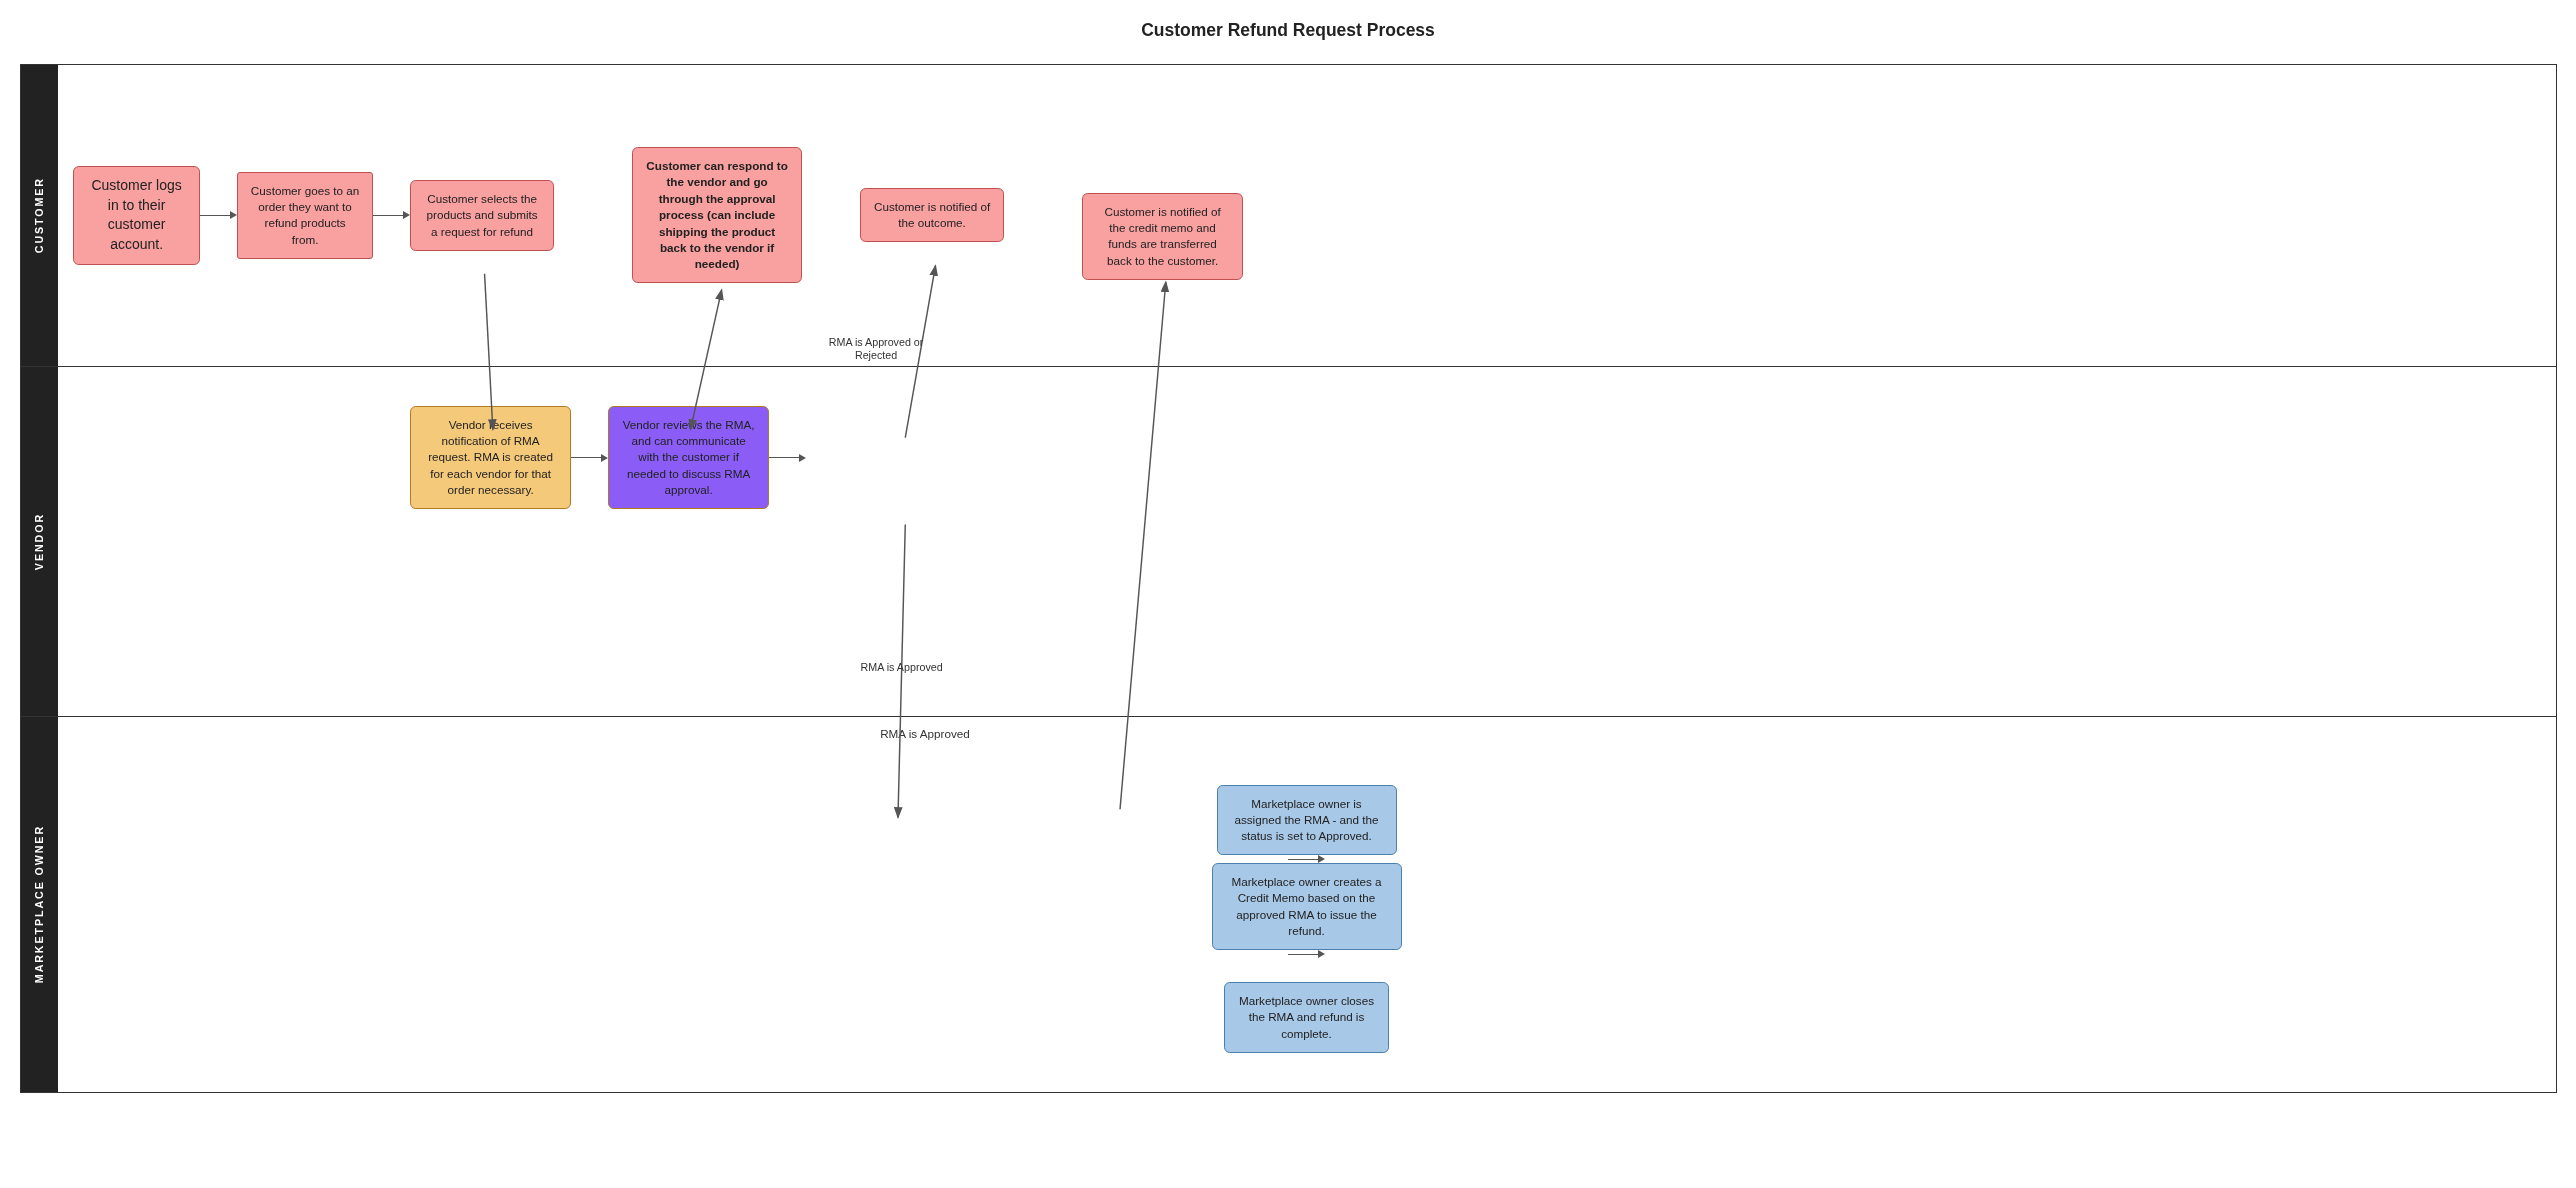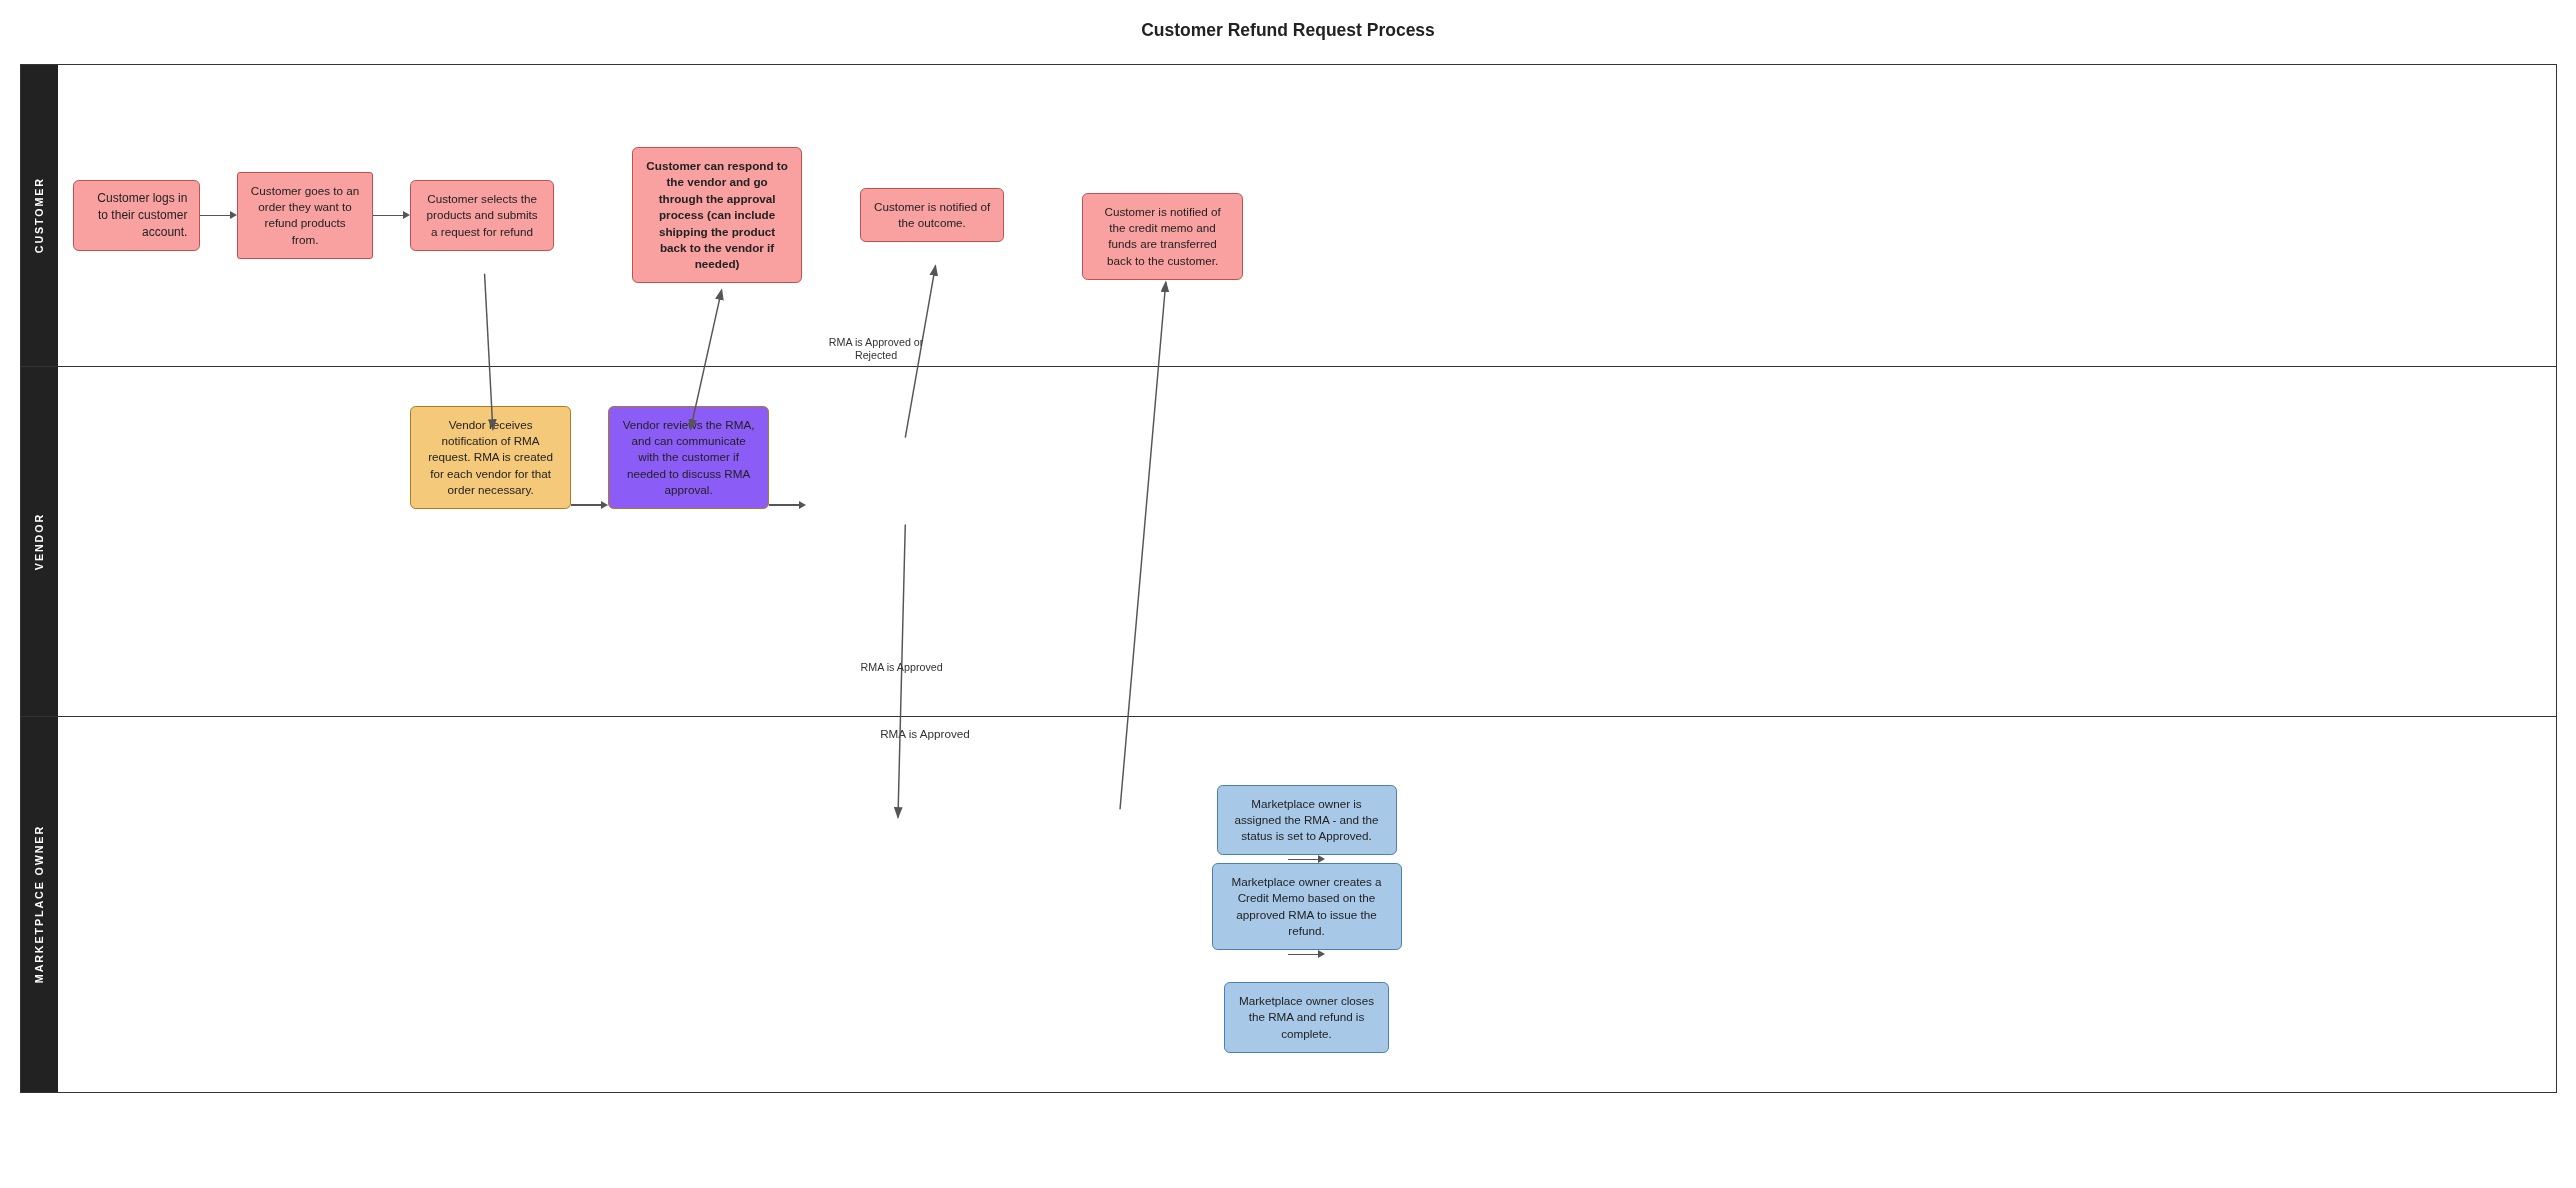--- a/index.html
+++ b/index.html
@@ -24,21 +24,21 @@
 
 <div style="border: 1.9px solid #333; width: 100%; position: relative; background: #fff;">
 
   <div style="display:flex; flex-direction:row; border-bottom: 1.9px solid #333; min-height: 302px;">
     <div style="width:37px; min-width:37px; background:#222; display:flex; align-items:center; justify-content:center;">
       <span style="color:#fff; font-size:10.7px; font-weight:bold; writing-mode:vertical-rl; text-orientation:mixed; transform:rotate(180deg); letter-spacing:1.9px; text-transform:uppercase; white-space:nowrap;">CUSTOMER</span>
     </div>
     <div style="flex:1; position:relative; padding: 27px 15.6px;">
       <div style="display:flex; flex-direction:row; align-items:center; gap:0; height:100%;">
 
-        <div style="background:#f9a0a0; border:1.5px solid #c05050; border-radius:5.8px; padding:9.7px 11.7px; text-align:right; font-size:12px; line-height:1.4; width:127px; min-width:127px;">
+        <div style="background:#f9a0a0; border:1.5px solid #c05050; border-radius:5.8px; padding:9.7px 11.7px; text-align:center; font-size:14px; line-height:1.4; width:127px; min-width:127px;">
           <span>Customer logs in to their customer account.</span>
         </div>
 
         <div style="display:flex;align-items:center;width:37px;flex-shrink:0;">
           <div style="height:1.5px;background:#555;flex:1;"></div>
           <div style="border-left:7.8px solid #555;border-top:4.9px solid transparent;border-bottom:4.9px solid transparent;"></div>
         </div>
 
         <div style="background:#f9a0a0; border:1.5px solid #c05050; border-radius:3px; padding:9.7px 11.7px; text-align:center; font-size:11.7px; line-height:1.4; width:136px; min-width:136px;">
           <span>Customer goes to an order they want to refund products from.</span>
@@ -80,21 +80,21 @@
         
       </svg>
     </div>
   </div>
 
   <div style="display:flex; flex-direction:row; border-bottom: 1.9px solid #333; min-height: 350px;">
     <div style="width:37px; min-width:37px; background:#222; display:flex; align-items:center; justify-content:center;">
       <span style="color:#fff; font-size:10.7px; font-weight:bold; writing-mode:vertical-rl; text-orientation:mixed; transform:rotate(180deg); letter-spacing:1.9px; text-transform:uppercase; white-space:nowrap;">VENDOR</span>
     </div>
     <div style="flex:1; position:relative; padding:39px 15.6px;">
-      <div style="display:flex; flex-direction:row; align-items:flex-end; gap:0;">
+      <div style="display:flex; flex-direction:row; align-items:center; gap:0;">
 
         <div style="width: calc(127px + 37px + 136px + 37px); flex-shrink:0;"></div>
 
         <div style="background:#f5c97a; border:1.5px solid #b07a20; border-radius:5.8px; padding:9.7px 11.7px; text-align:center; font-size:11.7px; line-height:1.4; width:161px; min-width:161px;">
           <span>Vendor receives notification of RMA request. RMA is created for each vendor for that order necessary.</span>
         </div>
 
         <div style="display:flex;align-items:center;width:37px;flex-shrink:0;">
           <div style="height:1.5px;background:#555;flex:1;"></div>
           <div style="border-left:7.8px solid #555;border-top:4.9px solid transparent;border-bottom:4.9px solid transparent;"></div>

